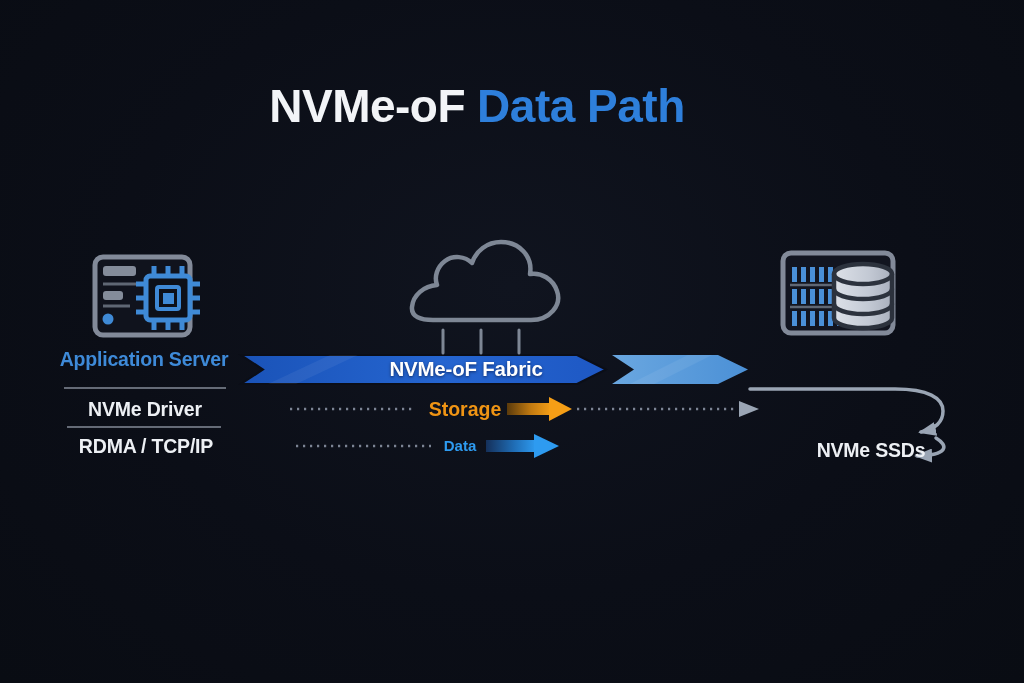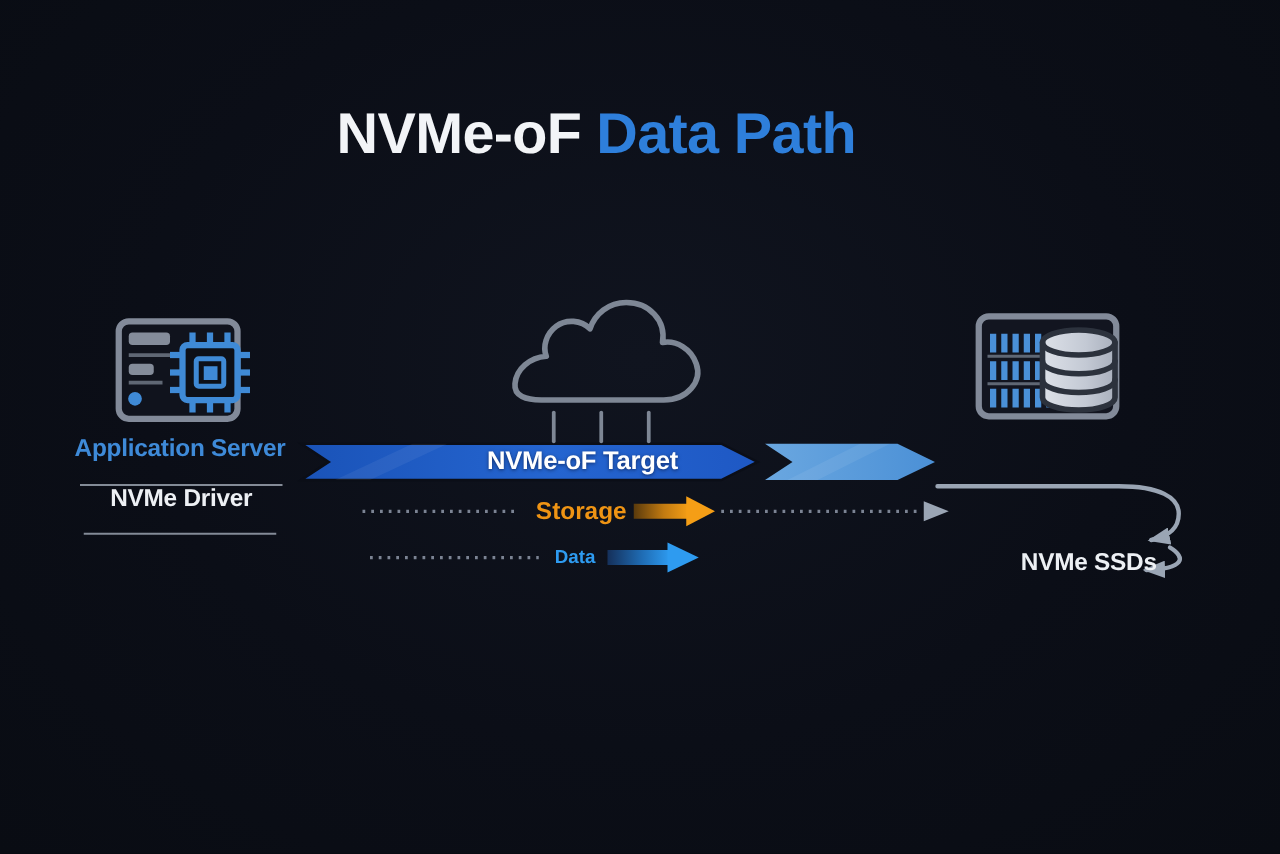--- a/index.html
+++ b/index.html
@@ -148,22 +148,23 @@
       <path d="M936,438 C949,446 948,455 917,456" marker-end="url(#mhook)"></path>
     </g>
   </svg>
 
   <div class="lbl blue-node" style="top:347px;left:144px;">Application Server</div>
 
   <div class="lbl title">
     <span>NVMe-oF</span><span class="hl">Data Path</span>
   </div>
 
-  <div class="lbl fabric-lbl">NVMe-oF Target</div>
+  <div class="lbl fabric-lbl">NVMe-oF Fabric</div>
 
-  <div class="lbl white-lbl" style="top:387px;left:145px;">NVMe Driver</div>
+  <div class="lbl white-lbl" style="top:397px;left:145px;">NVMe Driver</div>
+  <div class="lbl white-lbl" style="top:434px;left:146px;">RDMA / TCP/IP</div>
 
   <div class="lbl commands-lbl">Storage</div>
   <div class="lbl data-lbl">Data</div>
 
   <div class="lbl white-lbl" style="top:438px;left:851px;margin-left:20px;">NVMe SSDs</div>
 
 </div>
 
 </body></html>

